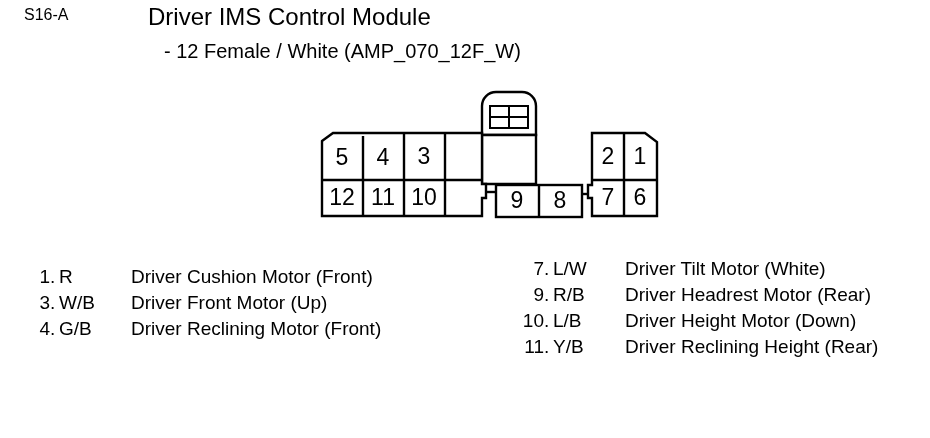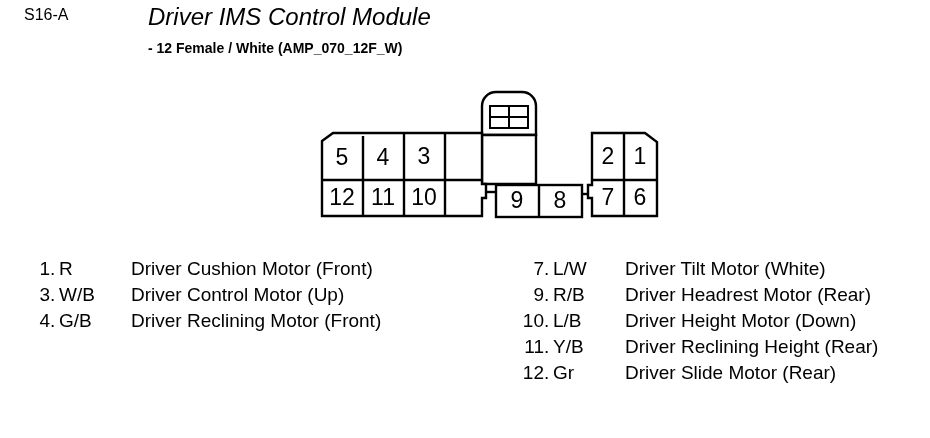--- a/index.html
+++ b/index.html
@@ -25,28 +25,27 @@
     letter-spacing: 0px;
     white-space: nowrap;
     margin-left: 24px;
   }
   #module-title {
     position: absolute;
     left: 148px;
     top: 3px;
     font-size: 24px;
     white-space: nowrap;
-    font-style: italic;
   }
   #module-subtitle {
     position: absolute;
-    left: 148px;
+    left: 164px;
     top: 40px;
-    font-size: 14px;
-    font-weight: bold;
+    font-size: 20px;
+    font-weight: normal;
     white-space: nowrap;
   }
 
   
   #connector-diagram {
     position: absolute;
     left: 300px;
     top: 80px;
     width: 380px;
     height: 150px;
@@ -76,21 +75,21 @@
     fill: #000000;
     text-anchor: middle;
     dominant-baseline: middle;
   }
 
   
   .legend-col {
     position: absolute;
     top: 256px;
   }
-  #legend-left  { left: 16px;  }
+  #legend-left  { left: 16px; margin-top: 8px;  }
   #legend-right { left: 510px; }
 
   .legend-row {
     height: 26px;
     line-height: 26px;
     white-space: nowrap;
     font-size: 19px;
   }
   .pin-id {
     display: inline-block;
@@ -200,22 +199,21 @@
       <text class="pin-num" x="260" y="122">8</text>
 
       <text class="pin-num" x="308" y="119">7</text>
       <text class="pin-num" x="340" y="119">6</text>
     </g>
   </svg>
 </div>
 
 <div class="legend-col" id="legend-left">
     <div class="legend-row"><span class="pin-id">1</span><span class="pin-dot">.</span><span class="pin-wire">R</span><span class="pin-desc">Driver Cushion Motor (Front)</span></div>
-    <div class="legend-row"><span class="pin-id">3</span><span class="pin-dot">.</span><span class="pin-wire">W/B</span><span class="pin-desc">Driver Control Motor (Up)</span></div>
+    <div class="legend-row"><span class="pin-id">3</span><span class="pin-dot">.</span><span class="pin-wire">W/B</span><span class="pin-desc">Driver Front Motor (Up)</span></div>
     <div class="legend-row"><span class="pin-id">4</span><span class="pin-dot">.</span><span class="pin-wire">G/B</span><span class="pin-desc">Driver Reclining Motor (Front)</span></div>
   </div>
 <div class="legend-col" id="legend-right">
     <div class="legend-row"><span class="pin-id">7</span><span class="pin-dot">.</span><span class="pin-wire">L/W</span><span class="pin-desc">Driver Tilt Motor (White)</span></div>
     <div class="legend-row"><span class="pin-id">9</span><span class="pin-dot">.</span><span class="pin-wire">R/B</span><span class="pin-desc">Driver Headrest Motor (Rear)</span></div>
     <div class="legend-row"><span class="pin-id">10</span><span class="pin-dot">.</span><span class="pin-wire">L/B</span><span class="pin-desc">Driver Height Motor (Down)</span></div>
     <div class="legend-row"><span class="pin-id">11</span><span class="pin-dot">.</span><span class="pin-wire">Y/B</span><span class="pin-desc">Driver Reclining Height (Rear)</span></div>
-    <div class="legend-row"><span class="pin-id">12</span><span class="pin-dot">.</span><span class="pin-wire">Gr</span><span class="pin-desc">Driver Slide Motor (Rear)</span></div>
   </div>
 
 </body></html>

